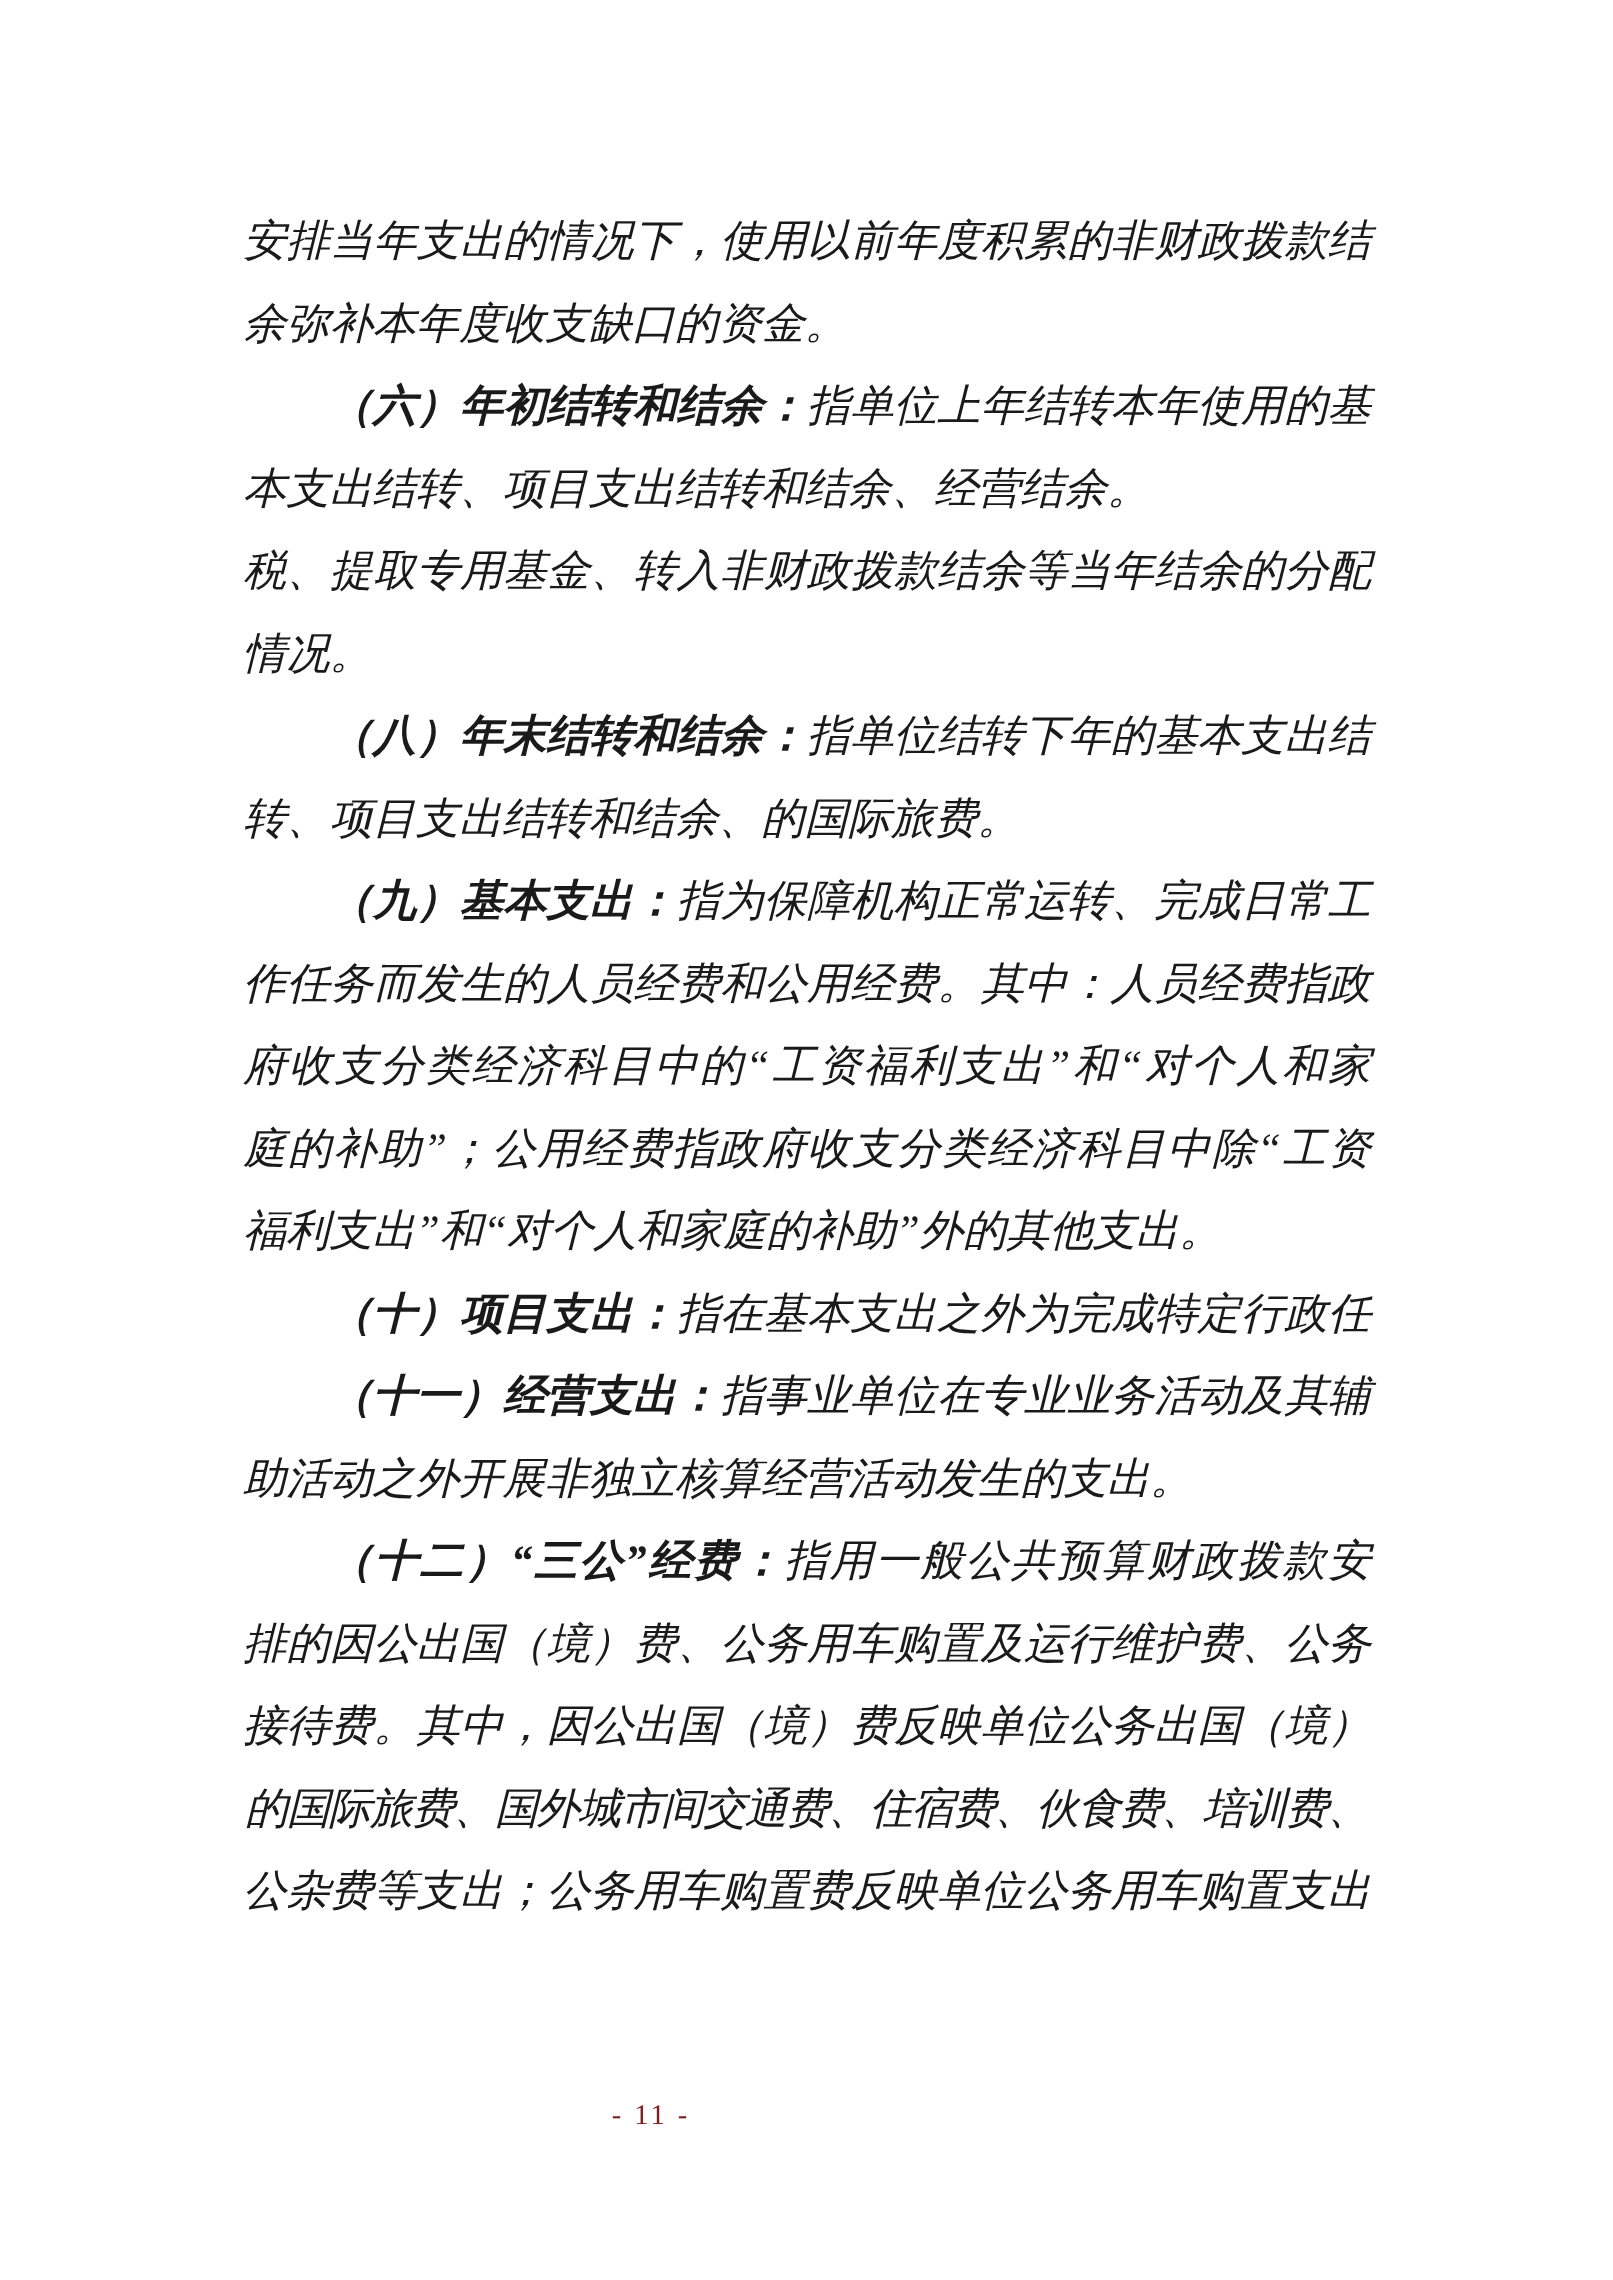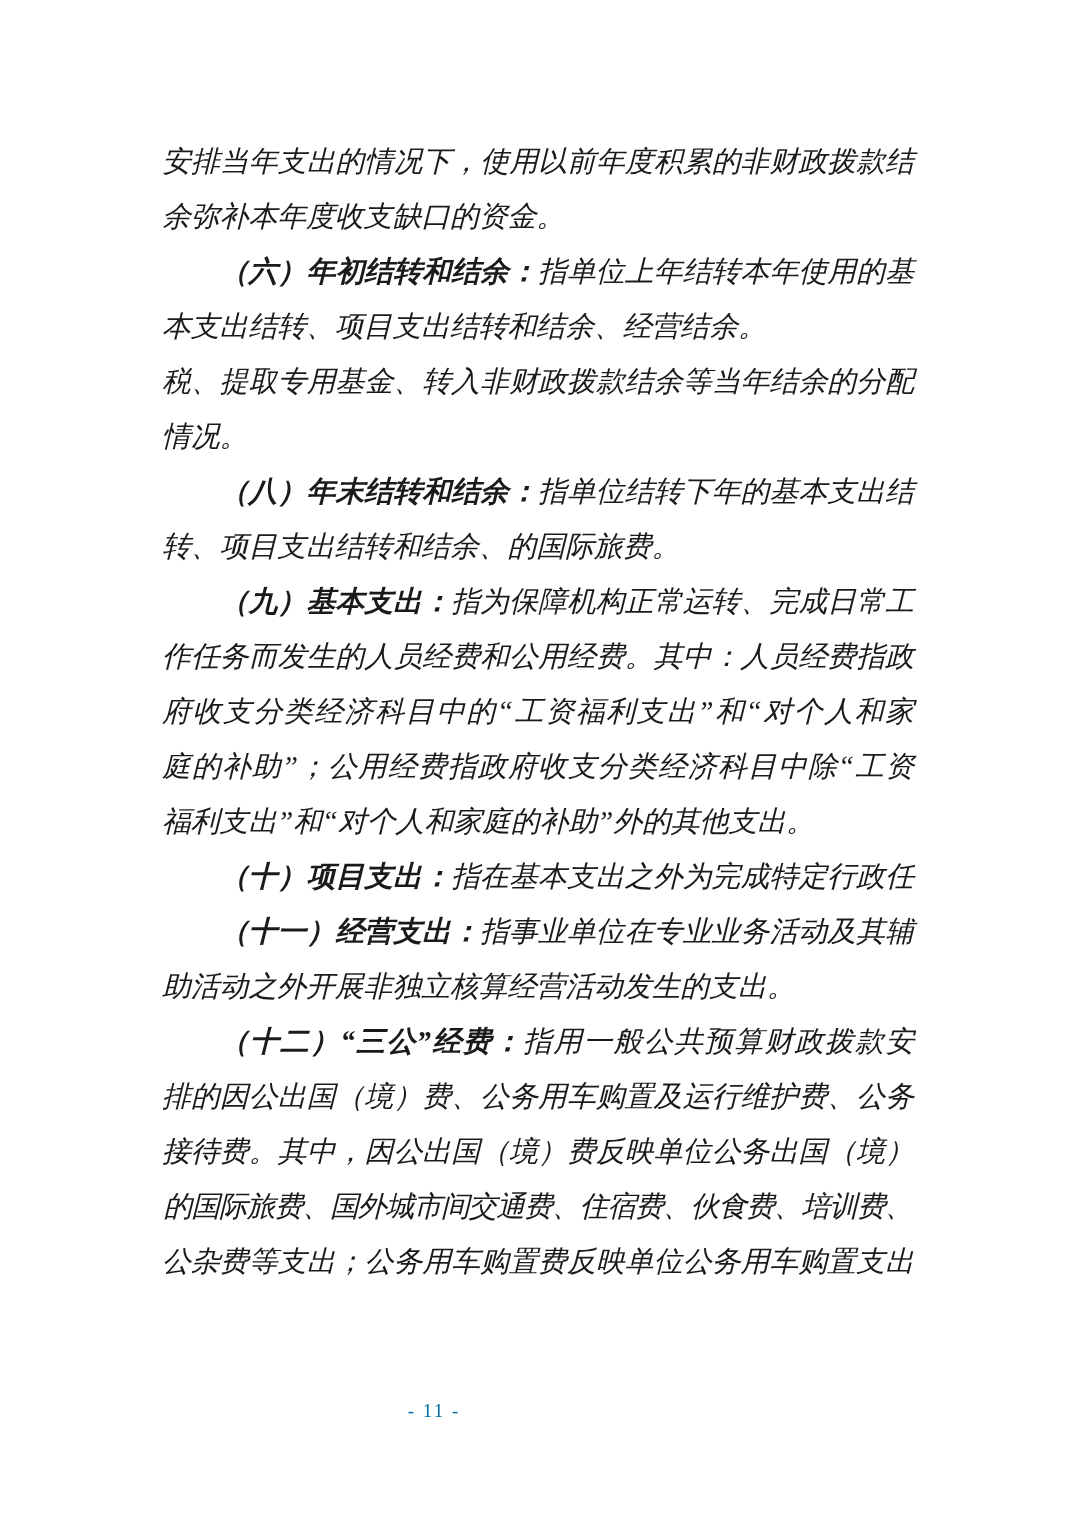--- a/index.html
+++ b/index.html
@@ -59,21 +59,21 @@
   .page-number {
     position: absolute;
     left: 0;
     top: 1396px;
     width: 868px;
     height: 30px;
     line-height: 30px;
     text-align: center;
     font-size: 19px;
     letter-spacing: 2px;
-    color: #0369a1;
+    color: #7f1d1d;
     font-family: "Liberation Serif", "DejaVu Serif", serif;
   }
 </style>
 </head>
 <body>
 
 <div class="page">
   <div class="text-block" style="color: rgb(26, 26, 26); font-style: italic;">
       <div class="paragraph">
         <div class="line justify"><span class="run">安排当年支出的情况下，使用以前年度积累的非财政拨款结</span></div>

